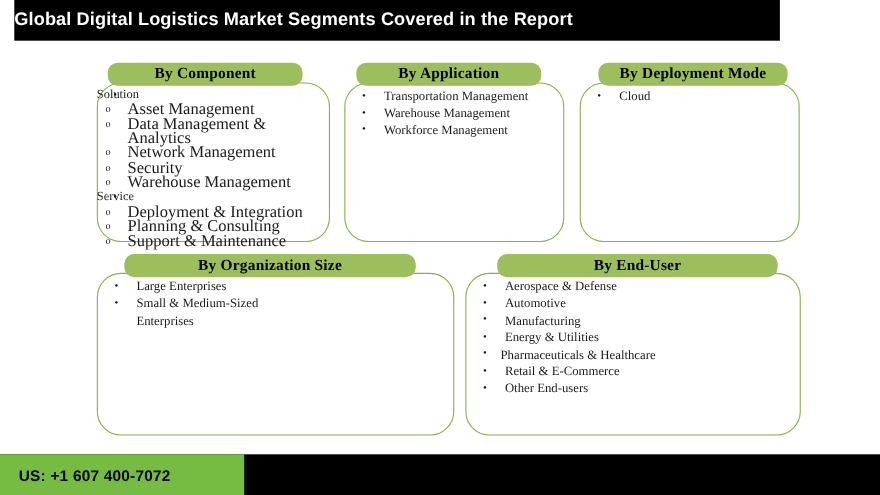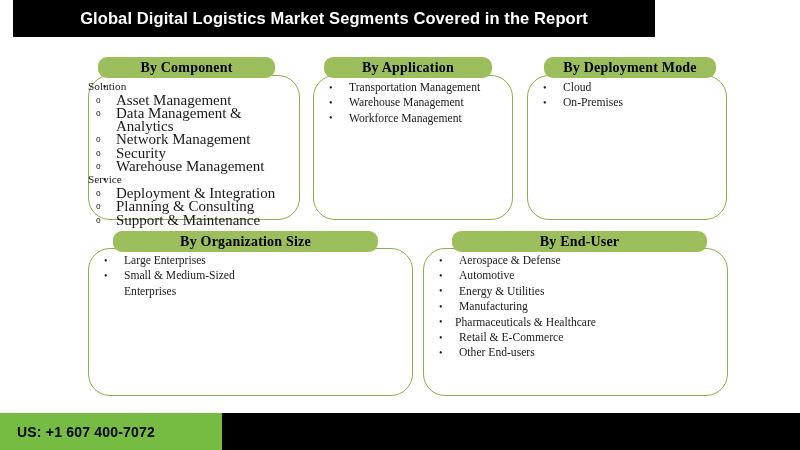--- a/index.html
+++ b/index.html
@@ -13,26 +13,26 @@
     position: relative;
     overflow: hidden;
     font-family: "Liberation Serif", serif;
   }
 
   
   #header-bar {
     position: absolute;
     left: 13px;
     top: 0px;
-    width: 642px;
+    width: 696px;
     height: 37px;
     background: #000000;
     display: flex;
     align-items: center;
-    justify-content: center;
+    justify-content: flex-start;
   }
   #header-title {
     color: #ffffff;
     font-family: "Liberation Sans", sans-serif;
     font-weight: bold;
     font-size: 16.5px;
     letter-spacing: 0.1px;
     white-space: nowrap;
   }
 
@@ -247,21 +247,20 @@
   </ul>
 </div>
 
 <div class="card" style="left:527px; top:75px; width:200px; height:145px;"></div>
 <div class="card-title" style="left:544px; top:57px; width:172px;">
   <span>By Deployment Mode</span>
 </div>
 <div class="card-body" style="left:527px; top:80px; width:200px;">
   <ul class="plain">
     <li>Cloud</li>
-    <li>On-Premises</li>
   </ul>
 </div>
 
 <div class="card" style="left:88px; top:248px; width:325px; height:148px;"></div>
 <div class="card-title" style="left:113px; top:231px; width:265px;">
   <span>By Organization Size</span>
 </div>
 <div class="card-body" style="left:88px; top:253px; width:325px;">
   <ul class="plain">
     <li>Large Enterprises</li>
@@ -270,22 +269,22 @@
 </div>
 
 <div class="card" style="left:423px; top:248px; width:305px; height:148px;"></div>
 <div class="card-title" style="left:452px; top:231px; width:255px;">
   <span>By End-User</span>
 </div>
 <div class="card-body" style="left:423px; top:253px; width:305px;">
   <ul class="plain">
     <li>Aerospace &amp; Defense</li>
     <li>Automotive</li>
+    <li>Manufacturing</li>
     <li>Energy &amp; Utilities</li>
-    <li>Manufacturing</li>
     <li style="width:142px;padding-left:32px;"><span>Pharmaceuticals &amp; Healthcare</span></li>
     <li>Retail &amp; E-Commerce</li>
     <li>Other End-users</li>
   </ul>
 </div>
 
 <div id="footer-bar">
   <div id="footer-phone-block">
     <span id="footer-phone">US: +1 607 400-7072</span>
   </div>

